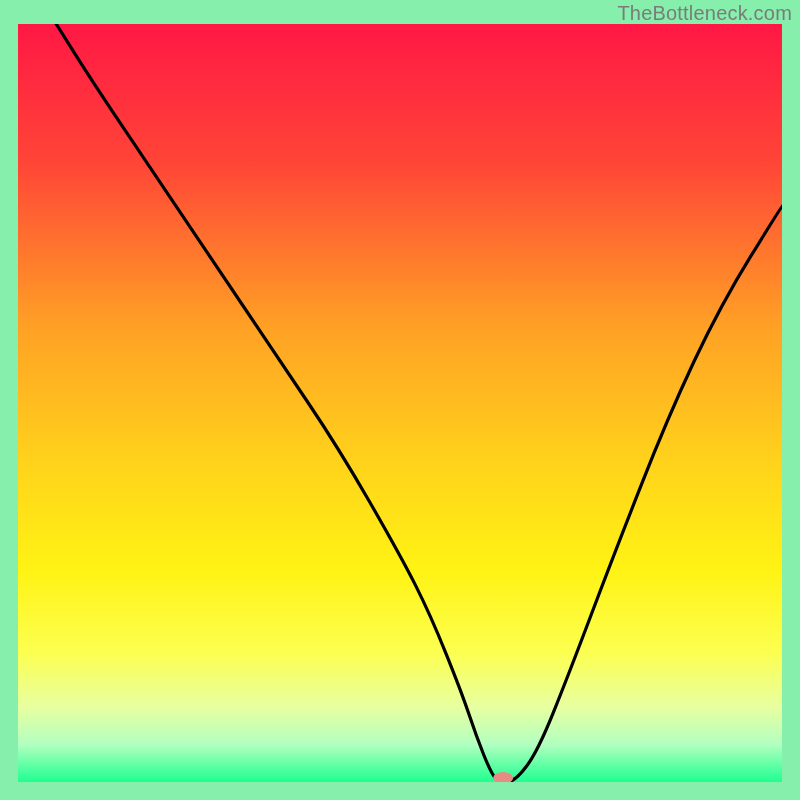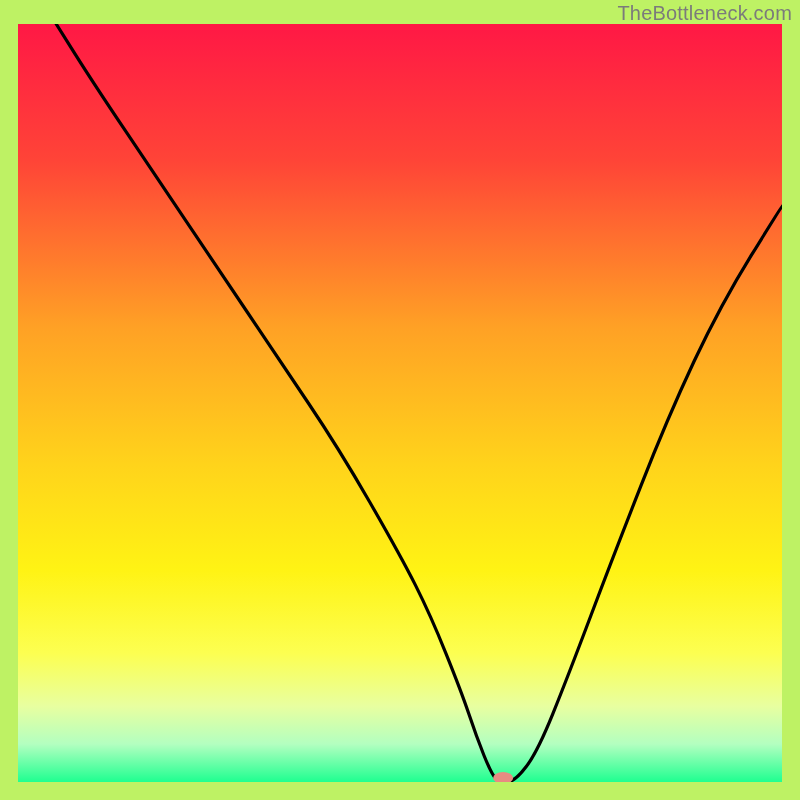--- a/index.html
+++ b/index.html
@@ -8,21 +8,21 @@
     width: 800px;
     height: 800px;
     background: #000;
     overflow: hidden;
     font-family: Arial, Helvetica, sans-serif;
   }
   .frame {
     position: relative;
     width: 800px;
     height: 800px;
-    background: #bef264;
+    background: #86efac;
   }
   .watermark {
     position: absolute;
     top: 2px;
     right: 8px;
     color: #7b7b7b;
     font-size: 20px;
     font-weight: 500;
     letter-spacing: 0.2px;
     z-index: 10;

